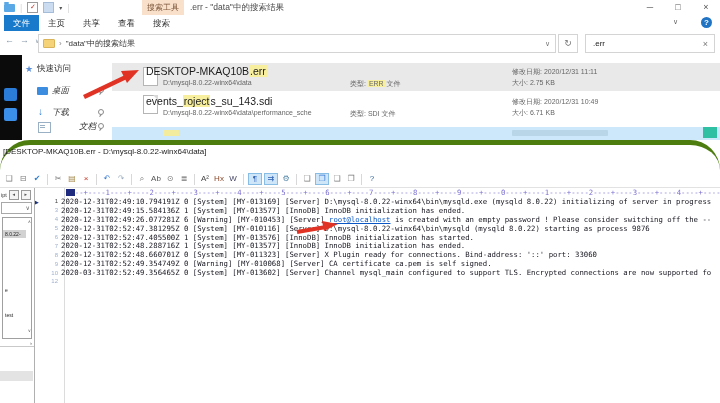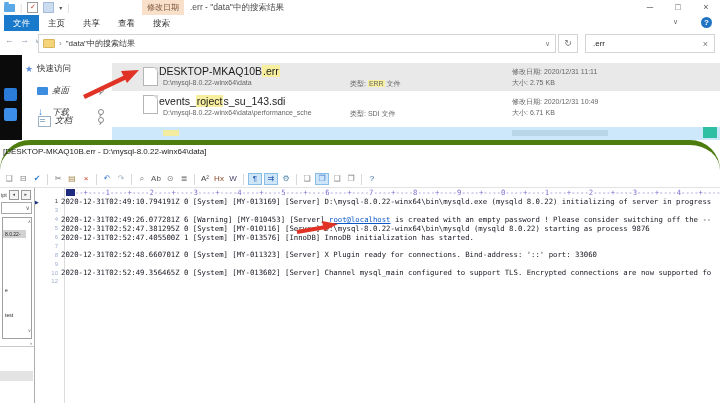--- a/index.html
+++ b/index.html
@@ -57,21 +57,21 @@
   .pin{position:relative;width:8px;height:8px;margin-right:6px;}
   .pin::before{content:"";position:absolute;top:0;left:2px;width:4px;height:4px;border:1px solid #8a8a8a;border-radius:50%;}
   .pin::after{content:"";position:absolute;left:4px;top:5px;width:1px;height:3px;background:#8a8a8a;transform:rotate(40deg);}
   #file-list{position:absolute;left:112px;top:0;right:0;height:85px;}
   .file-row{position:absolute;left:0;right:0;}
   .file-row.r0{top:8px;height:28px;}
   .file-row.selected{background:#e9e9e9;}
   .file-row.r1{top:36px;height:31px;}
   .file-icon{position:absolute;left:31px;top:4px;width:13px;height:17px;background:#fff;border:1px solid #b5b5b5;}
   .file-icon::after{content:"";position:absolute;right:-1px;top:-1px;border-style:solid;border-width:0 5px 5px 0;border-color:transparent #d8d8d8 transparent transparent;}
-  .f-name{position:absolute;left:47px;top:2px;font-size:10.5px;color:#1b1b1b;white-space:nowrap;text-align:right;}
+  .f-name{position:absolute;left:34px;top:2px;font-size:10.5px;color:#1b1b1b;white-space:nowrap;text-align:right;}
   .f-path{position:absolute;left:51px;top:16px;font-size:7px;color:#666;white-space:nowrap;}
   .f-type{position:absolute;left:238px;top:16px;font-size:7px;color:#666;white-space:nowrap;}
   .f-date{position:absolute;left:400px;top:4px;font-size:7px;color:#666;white-space:nowrap;}
   .f-size{position:absolute;left:400px;top:15px;font-size:7px;color:#666;white-space:nowrap;}
   .file-row.r1 .f-name{top:4px;}.file-row.r1 .f-path{top:18px;}
   .file-row.r1 .f-type{top:18px;}.file-row.r1 .f-date{top:6px;}.file-row.r1 .f-size{top:17px;}
   .hl{background:#f7ef9e;padding:0 1px;}
   .partial-row{position:absolute;left:0;right:0;top:72px;height:13px;background:#cde8fb;}
   .blur-chip{position:absolute;left:51px;top:3px;width:16px;height:6px;background:#f3ec9e;}
   .blur-bar{position:absolute;left:400px;top:3px;width:96px;height:6px;background:#a9c4d8;opacity:.55;border-radius:1px;}
@@ -122,21 +122,21 @@
   <div id="explorer">
     <div id="exp-titlebar">
       <div class="qat">
         <span class="qat-folder"></span>
         <span class="qat-sep">|</span>
         <span class="qat-check">✓</span>
         <span class="qat-box"></span>
         <span class="qat-caret">▾</span>
         <span class="qat-sep">|</span>
       </div>
-      <div class="ctx-tab">修改日期</div>
+      <div class="ctx-tab">搜索工具</div>
       <div class="exp-title">.err - "data"中的搜索结果</div>
       <div class="win-btns">
         <span class="win-btn">─</span>
         <span class="win-btn">□</span>
         <span class="win-btn">×</span>
       </div>
     </div>
     <div id="exp-tabs">
         <span class="rtab active">文件</span>
         <span class="rtab">主页</span>
@@ -179,21 +179,21 @@
             <div class="nav-row" style="top: 28px;">
               <span class="nav-ico desktop-icon"></span>
               <span class="nav-label">桌面</span>
               <span class="pin"></span>
             </div>
             <div class="nav-row" style="top: 50px;">
               <span class="nav-ico downloads-icon"></span>
               <span class="nav-label">下载</span>
               <span class="pin"></span>
             </div>
-            <div class="nav-row" style="top: 58px;">
+            <div class="nav-row" style="top: 64px; text-align: right;">
               <span class="nav-ico documents-icon"></span>
               <span class="nav-label">文档</span>
               <span class="pin"></span>
             </div>
           </div>
       </div>
       <div id="file-list">
         <div class="partial-row">
           <span class="blur-chip"></span>
           <span class="blur-bar"></span>
@@ -272,28 +272,28 @@
       <span class="sp-right-arrow">›</span>
       <div class="sp-divider"></div>
       <div class="sp-bar"></div>
     </div>
     <div id="gutter-sep"></div>
     <div id="ruler">----+----1----+----2----+----3----+----4----+----5----+----6----+----7----+----8----+----9----+----0----+----1----+----2----+----3----+----4----+----5</div>
     <div id="ruler-block"></div>
     <div id="log-area">
       <span class="cur-marker">▶</span>
     <div class="log-line cur"><span class="ln">1</span><span class="code">2020-12-31T02:49:10.794191Z 0 [System] [MY-013169] [Server] D:\mysql-8.0.22-winx64\bin\mysqld.exe (mysqld 8.0.22) initializing of server in progress</span></div>
-        <div class="log-line"><span class="ln">3</span></div>
+        <div class="log-line"><span class="ln">3</span><span class="code">2020-12-31T02:49:15.584136Z 1 [System] [MY-013577] [InnoDB] InnoDB initialization has ended.</span></div>
         <div class="log-line"><span class="ln">4</span><span class="code">2020-12-31T02:49:26.077281Z 6 [Warning] [MY-010453] [Server] <span class="loglink">root@localhost</span> is created with an empty password ! Please consider switching off the --</span></div>
         <div class="log-line"><span class="ln">5</span><span class="code">2020-12-31T02:52:47.381295Z 0 [System] [MY-010116] [Server] D:\mysql-8.0.22-winx64\bin\mysqld (mysqld 8.0.22) starting as process 9876</span></div>
         <div class="log-line"><span class="ln">6</span><span class="code">2020-12-31T02:52:47.405500Z 1 [System] [MY-013576] [InnoDB] InnoDB initialization has started.</span></div>
-        <div class="log-line"><span class="ln">7</span></div>
+        <div class="log-line"><span class="ln">7</span><span class="code">2020-12-31T02:52:48.288716Z 1 [System] [MY-013577] [InnoDB] InnoDB initialization has ended.</span></div>
         <div class="log-line"><span class="ln">8</span><span class="code">2020-12-31T02:52:48.660701Z 0 [System] [MY-011323] [Server] X Plugin ready for connections. Bind-address: '::' port: 33060</span></div>
-        <div class="log-line"><span class="ln">9</span></div>
-        <div class="log-line"><span class="ln">10</span><span class="code">2020-12-31T02:52:49.356465Z 0 [System] [MY-013602] [Server] Channel mysql_main configured to support TLS. Encrypted connections are now supported fo</span></div>
+        <div class="log-line"><span class="ln">9</span><span class="code">2020-12-31T02:52:49.354749Z 0 [Warning] [MY-010068] [Server] CA certificate ca.pem is self signed.</span></div>
+        <div class="log-line"><span class="ln">10</span><span class="code">2020-03-31T02:52:49.356465Z 0 [System] [MY-013602] [Server] Channel mysql_main configured to support TLS. Encrypted connections are now supported fo</span></div>
         <div class="log-line"><span class="ln">12</span><span class="code"></span></div>
       </div>
   </div>
 
   <svg id="arrows" viewBox="0 0 720 403">
     <g>
       <path d="M84 97 L126 77" stroke="#e03325" stroke-width="4.5" fill="none"></path>
       <polygon points="139,70 121,71 127,83" fill="#e03325"></polygon>
     </g>
     <g>

